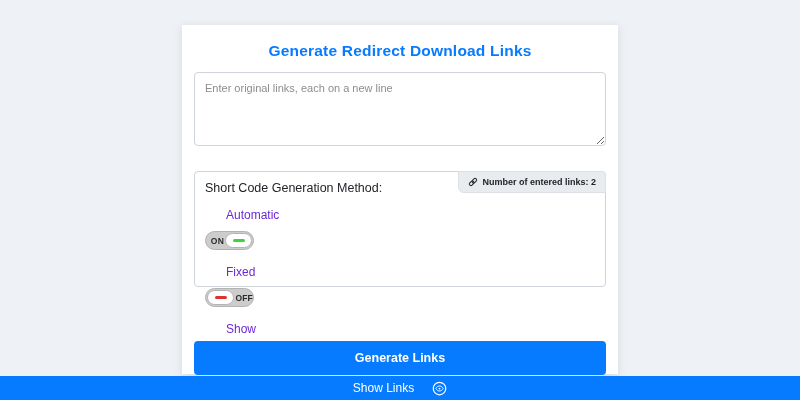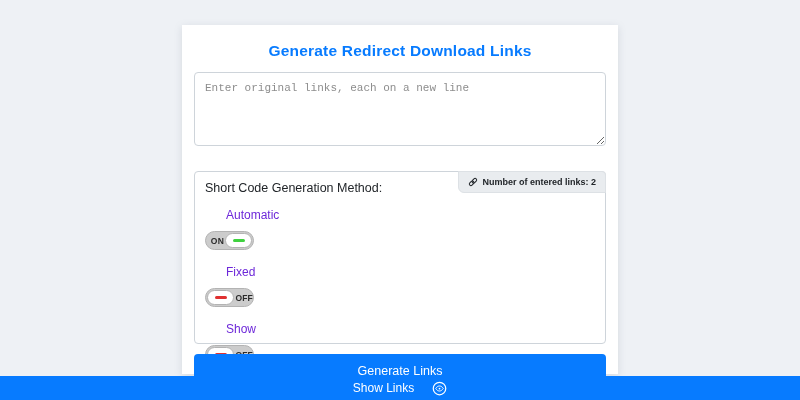--- a/index.html
+++ b/index.html
@@ -30,34 +30,34 @@
   }
 
   
   .links-textarea {
     position: absolute;
     top: 47px; left: 12px;
     width: 412px; height: 74px;
     border: 1px solid #ced4da;
     border-radius: 4px;
     padding: 9px 10px;
-    font-family: Liberation Mono, monospace;
+    font-family: Liberation Sans, sans-serif;
     font-size: 11px;
     color: #555;
     resize: both;
     outline: none;
     background: #fff;
   }
   .links-textarea::placeholder { color: #8d8d8d; }
 
   
   .method-box {
     position: absolute;
     top: 146px; left: 12px;
-    width: 412px; height: 173px;
+    width: 412px; height: 116px;
     border: 1px solid #ced4da;
     border-radius: 4px;
     padding: 9px 10px;
   }
   .method-heading {
     font-size: 12.5px;
     color: #212529;
   }
   .count-badge {
     position: absolute;
@@ -121,32 +121,33 @@
   .toggle.on  .toggle-text { order: 1; }
   .toggle.on  .toggle-knob { order: 2; }
   .toggle.off .toggle-knob { order: 1; }
   .toggle.off .toggle-text { order: 2; }
   .toggle.on  .toggle-dash { background: #3fd23f; }
   .toggle.off .toggle-dash { background: #e03131; }
 
   
   .generate-btn {
     position: absolute;
-    top: 329px; left: 12px;
+    top: 316px; left: 12px;
     width: 412px; height: 34px;
     background: #077bff;
     color: #ffffff;
     border: none;
     border-radius: 4px;
     font-family: "Liberation Sans", sans-serif;
     font-size: 12.5px;
     cursor: pointer;
     display: flex;
     align-items: center;
     justify-content: center;
+    font-weight: bold;
   }
 
   
   .footer-bar {
     position: absolute;
     left: 0; bottom: 0;
     width: 800px; height: 24px;
     background: #077bff;
     color: #ffffff;
     display: flex;

